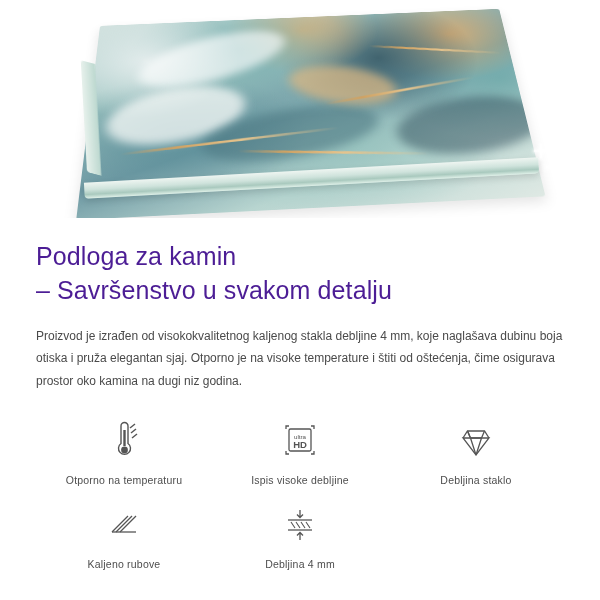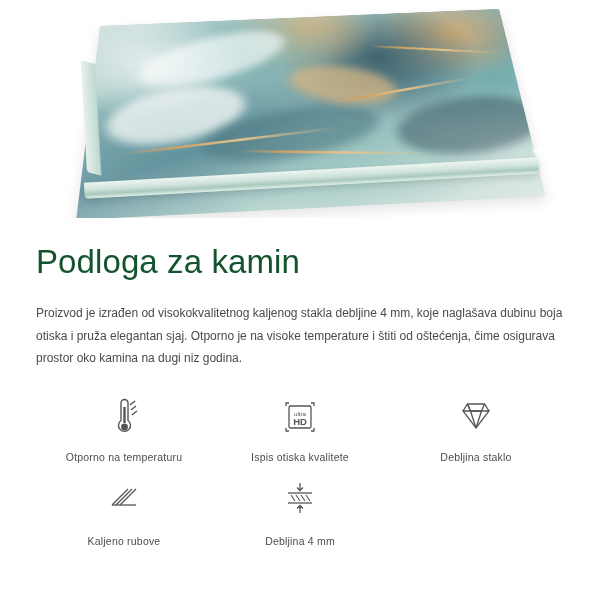--- a/index.html
+++ b/index.html
@@ -122,24 +122,24 @@
   .sparkle:after  { left: 0; top: 12px; width: 26px; height: 2px; }
   .sparkle2 { right: 46px; top: 150px; transform: scale(.55); }
 
   
   .content {
     padding: 0 36px;
     box-sizing: border-box;
   }
   .headline {
     margin: 22px 0 0 0;
-    font-size: 33px;
+    font-size: 25px;
     line-height: 1.34;
     font-weight: 400;
-    color: #14532d;
+    color: #4c1d95;
     letter-spacing: .1px;
   }
   .headline .l2 { display: block; }
   .body-copy {
     margin-top: 18px;
     font-size: 12px;
     line-height: 1.86;
     color: #4a4a4a;
     max-width: 540px;
   }
@@ -153,21 +153,21 @@
   }
   .feature {
     display: flex;
     flex-direction: column;
     align-items: center;
     justify-content: flex-start;
   }
   .feature-icon {
     height: 44px;
     display: flex;
-    align-items: flex-start;
+    align-items: flex-end;
     justify-content: center;
   }
   .feature-label {
     margin-top: 12px;
     font-size: 10.5px;
     color: #4d4d4d;
     text-align: center;
     letter-spacing: .2px;
   }
 </style>
@@ -193,20 +193,21 @@
       <div class="glass-edge"></div>
       <div class="sparkle"></div>
       <div class="sparkle sparkle2"></div>
     </div>
   </div>
 
   <div class="content">
 
     <h1 class="headline">
       <span>Podloga za kamin</span>
+      <span class="l2">– Savršenstvo u svakom detalju</span>
     </h1>
 
     <p class="body-copy">Proizvod je izrađen od visokokvalitetnog kaljenog stakla debljine 4 mm, koje naglašava dubinu boja otiska i pruža elegantan sjaj. Otporno je na visoke temperature i štiti od oštećenja, čime osigurava prostor oko kamina na dugi niz godina.</p>
 
     <div class="features">
 
       <div class="feature">
         <div class="feature-icon">
           <svg width="40" height="44" viewBox="0 0 40 44" fill="none" stroke="#555" stroke-width="1.4">
             <path d="M17 8a3.5 3.5 0 0 1 7 0v17.5a6 6 0 1 1-7 0V8z"></path>
@@ -222,21 +223,21 @@
 
       <div class="feature">
         <div class="feature-icon">
           <svg width="44" height="44" viewBox="0 0 44 44" fill="none" stroke="#555" stroke-width="1.3">
             <rect x="11" y="11" width="22" height="22" rx="1.5"></rect>
             <text x="22" y="21" font-family="Liberation Sans, sans-serif" font-size="6.2" fill="#555" stroke="none" text-anchor="middle">ultra</text>
             <text x="22" y="30" font-family="Liberation Sans, sans-serif" font-size="9.5" font-weight="bold" fill="#555" stroke="none" text-anchor="middle">HD</text>
             <path d="M8 11v-3h3M36 11v-3h-3M8 33v3h3M36 33v3h-3"></path>
           </svg>
         </div>
-        <div class="feature-label">Ispis otiska kvalitete</div>
+        <div class="feature-label">Ispis visoke debljine</div>
       </div>
 
 
       <div class="feature">
         <div class="feature-icon">
           <svg width="44" height="40" viewBox="0 0 44 40" fill="none" stroke="#555" stroke-width="1.3">
             <path d="M9 16h26L22 33 9 16z"></path>
             <path d="M9 16l4.5-7h17L35 16"></path>
             <path d="M13.5 9l3 7-? "></path>
             <path d="M16.5 16l-3-7M27.5 16l3-7M16.5 16L22 33M27.5 16L22 33M16.5 16h11"></path>

